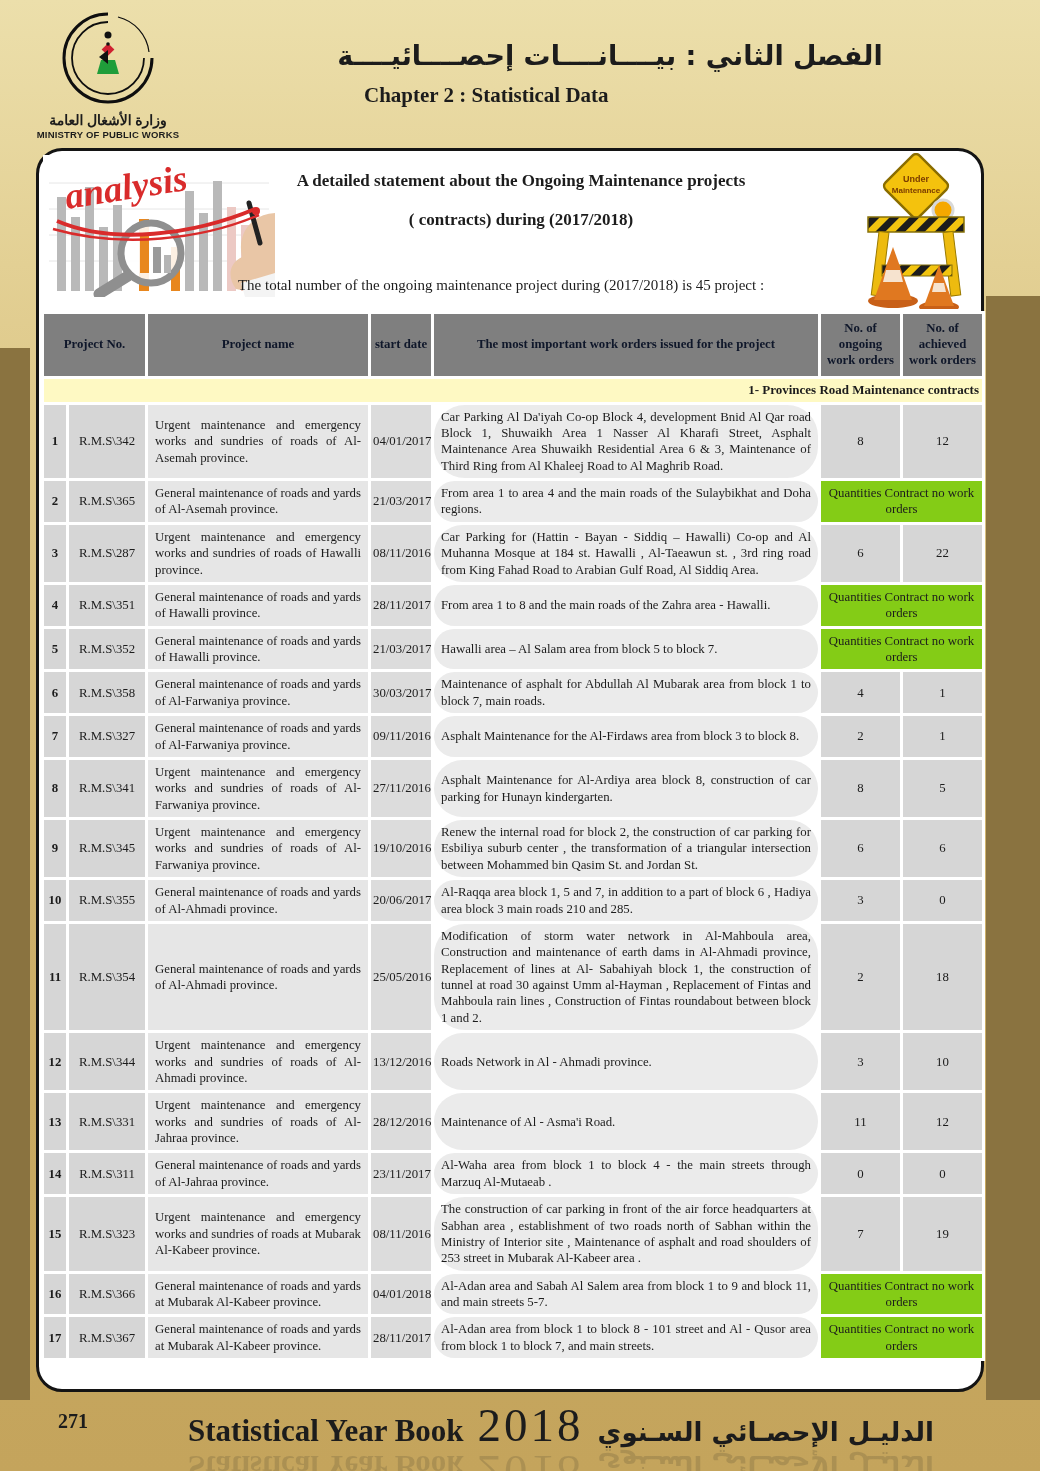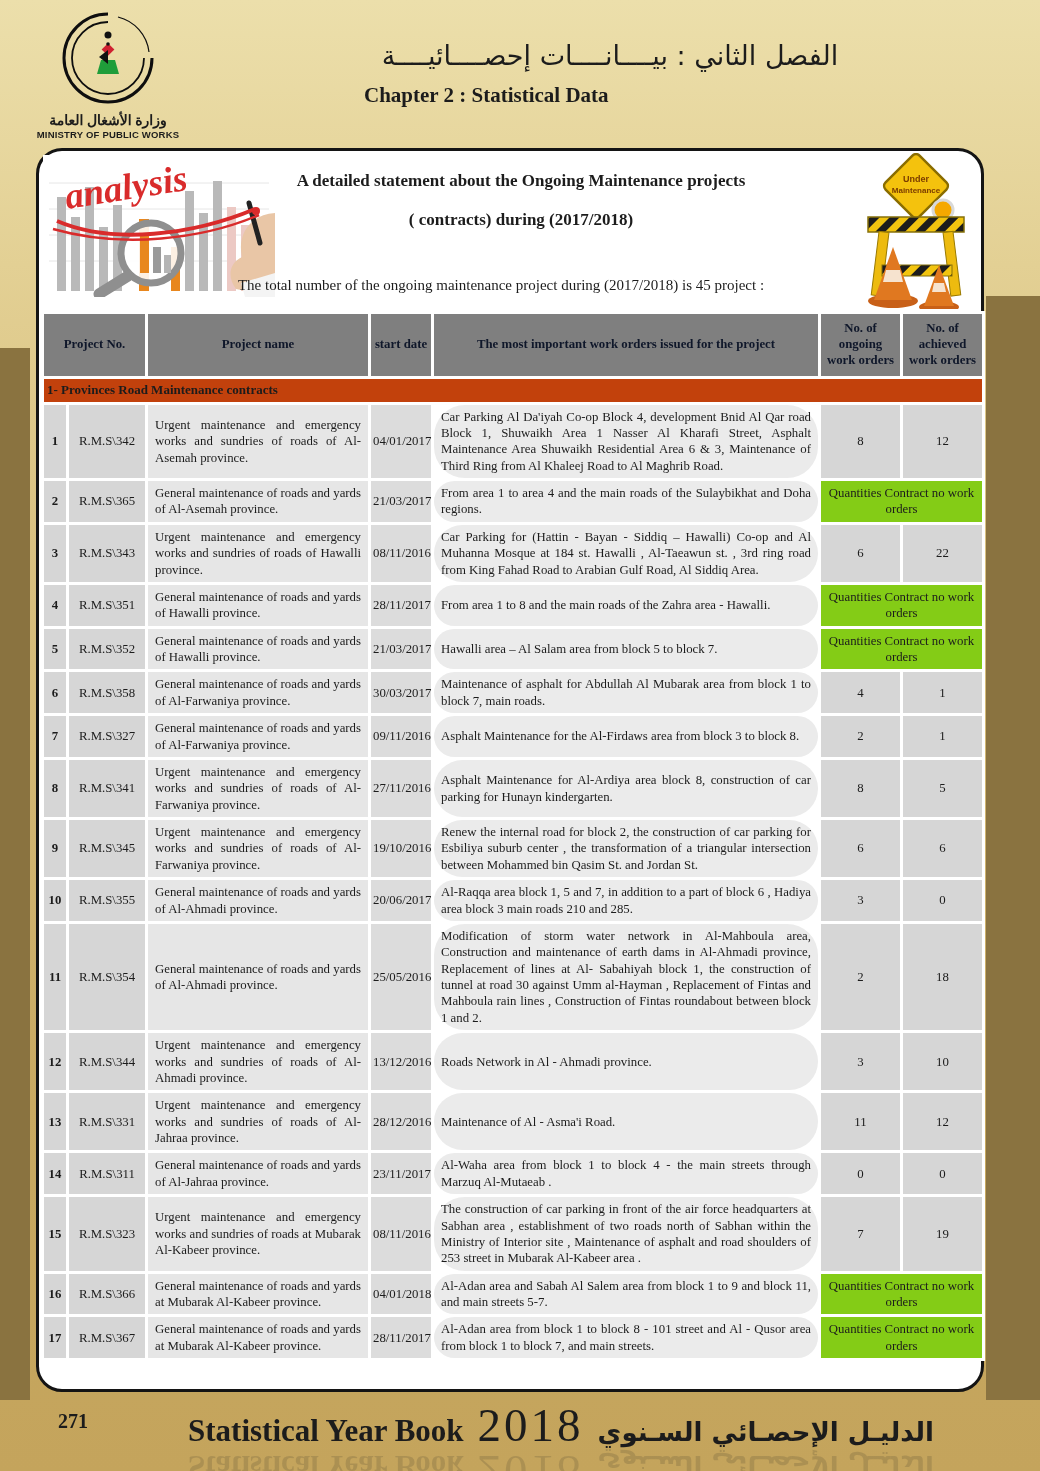--- a/index.html
+++ b/index.html
@@ -10,38 +10,38 @@
     background: linear-gradient(180deg,#ecdfab 0%, #e3d094 18%, #d5bb79 45%, #c8a961 75%, #c4a45c 100%);
   }
   .strip-left { position:absolute; left:0; top:348px; width:30px; height:1052px; background:#8a7340; }
   .strip-right { position:absolute; right:0; top:296px; width:54px; height:1104px; background:#8a7340; }
 
   
   .logo-block { position:absolute; left:28px; top:8px; width:160px; text-align:center; }
   .logo-ar { font-size:14px; font-weight:bold; direction:rtl; }
   .logo-en { font-size:9.5px; font-weight:bold; font-family:"Liberation Sans", sans-serif; letter-spacing:.2px; }
   .chapter-block { position:absolute; left:330px; top:40px; width:560px; }
-  .chapter-ar { font-size:27px; font-weight:normal; text-align:center; direction:rtl; font-family:"DejaVu Sans", sans-serif; }
+  .chapter-ar { font-size:27px; font-weight:bold; text-align:center; direction:rtl; font-family:"DejaVu Sans", sans-serif; }
   .chapter-en { font-size:21px; font-weight:bold; margin:12px 0 0 34px; }
 
   
   .panel { position:absolute; left:36px; top:148px; width:948px; min-height:1244px;
            background:#fff; border:3px solid #141414; border-radius:26px; padding:2px; }
   .panel-top { position:relative; height:158px; }
   .analysis-wrap { position:absolute; left:2px; top:2px; width:232px; height:142px; }
   .sign-wrap { position:absolute; right:2px; top:0; width:122px; height:156px; }
   .titles { position:absolute; left:170px; top:18px; width:620px; text-align:center; font-weight:bold; font-size:17px; }
   .title-line2 { margin-top:19px; }
   .subtitle { position:absolute; left:130px; top:124px; width:660px; font-size:15px; text-align:center; }
 
   
   table.data { width:944px; margin:0 auto; border-collapse:separate; border-spacing:3px;
                table-layout:fixed; font-size:12.8px; background:#fff; }
   th { background:#7f7f7f; color:#0f172a; font-weight:bold; text-align:center; padding:7px 2px; line-height:1.25; }
-  tr.section-row td { background:#c2410c; font-weight:bold; text-align:left; padding:3px; font-size:13px; }
+  tr.section-row td { background:#fef9c3; font-weight:bold; text-align:right; padding:3px; font-size:13px; }
   td { vertical-align:middle; line-height:1.28; padding:4px 7px; }
   .c-no     { background:#d6d6d6; text-align:center; font-weight:bold; padding:4px 1px; }
   .c-proj   { background:#d6d6d6; text-align:center; padding:4px 2px; }
   .c-name   { background:#e6e6e6; text-align:justify; }
   .c-date   { background:#dcdcdc; text-align:center; padding:4px 2px; }
   .c-orders { background:#ebebeb; text-align:justify;border-radius:31px; }
   .c-count  { background:#d6d6d6; text-align:center; }
   .c-quant  { background:#84cc16; text-align:center; }
 
   
@@ -198,21 +198,21 @@
         <tr>
           <td class="c-no">2</td>
           <td class="c-proj">R.M.S\365</td>
           <td class="c-name">General maintenance of roads and yards of Al-Asemah province.</td>
           <td class="c-date">21/03/2017</td>
           <td class="c-orders">From area 1 to area 4 and the main roads of the Sulaybikhat and Doha regions.</td>
           <td class="c-quant" colspan="2">Quantities Contract no work orders</td>
         </tr>
         <tr>
           <td class="c-no">3</td>
-          <td class="c-proj">R.M.S\343</td>
+          <td class="c-proj">R.M.S\287</td>
           <td class="c-name">Urgent maintenance and emergency works and sundries of  roads of Hawalli province.</td>
           <td class="c-date">08/11/2016</td>
           <td class="c-orders">Car Parking for (Hattin - Bayan - Siddiq – Hawalli) Co-op and Al Muhanna Mosque at 184 st. Hawalli , Al-Taeawun st. , 3rd ring road from King Fahad Road to Arabian Gulf Road, Al Siddiq Area.</td>
           <td class="c-count">6</td>
           <td class="c-count">22</td>
         </tr>
         <tr>
           <td class="c-no">4</td>
           <td class="c-proj">R.M.S\351</td>
           <td class="c-name">General maintenance of roads and yards of Hawalli province.</td>

